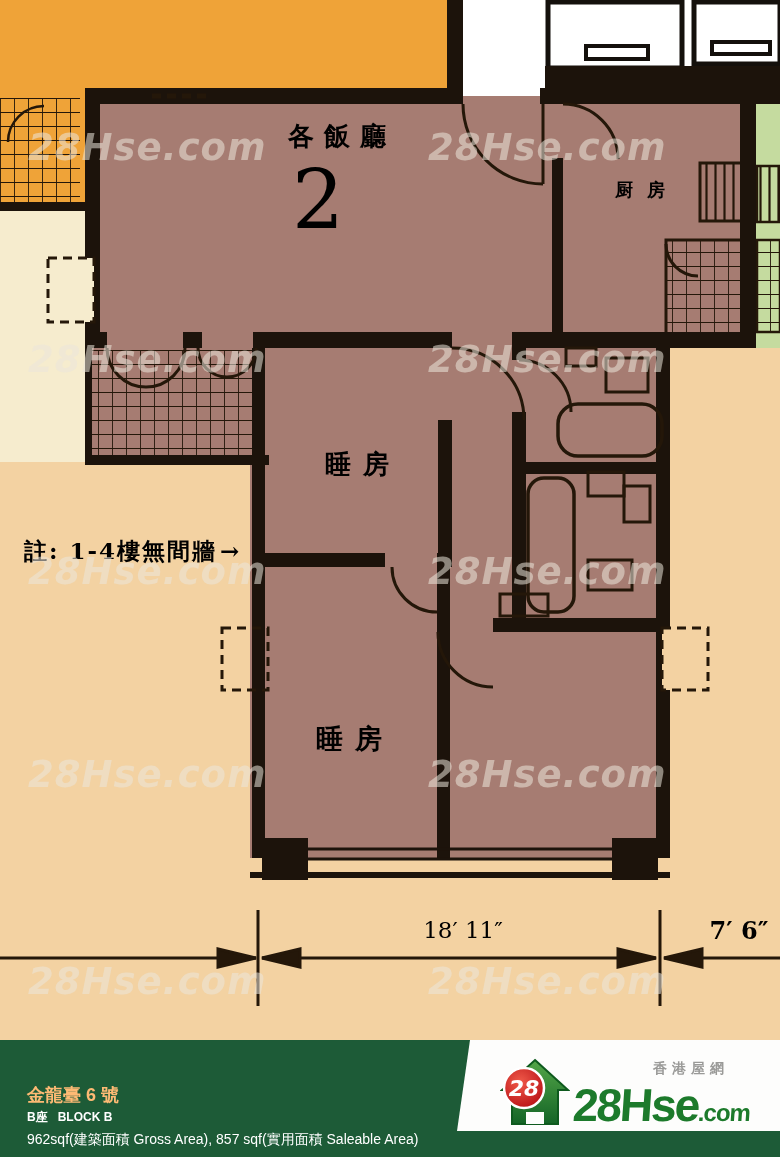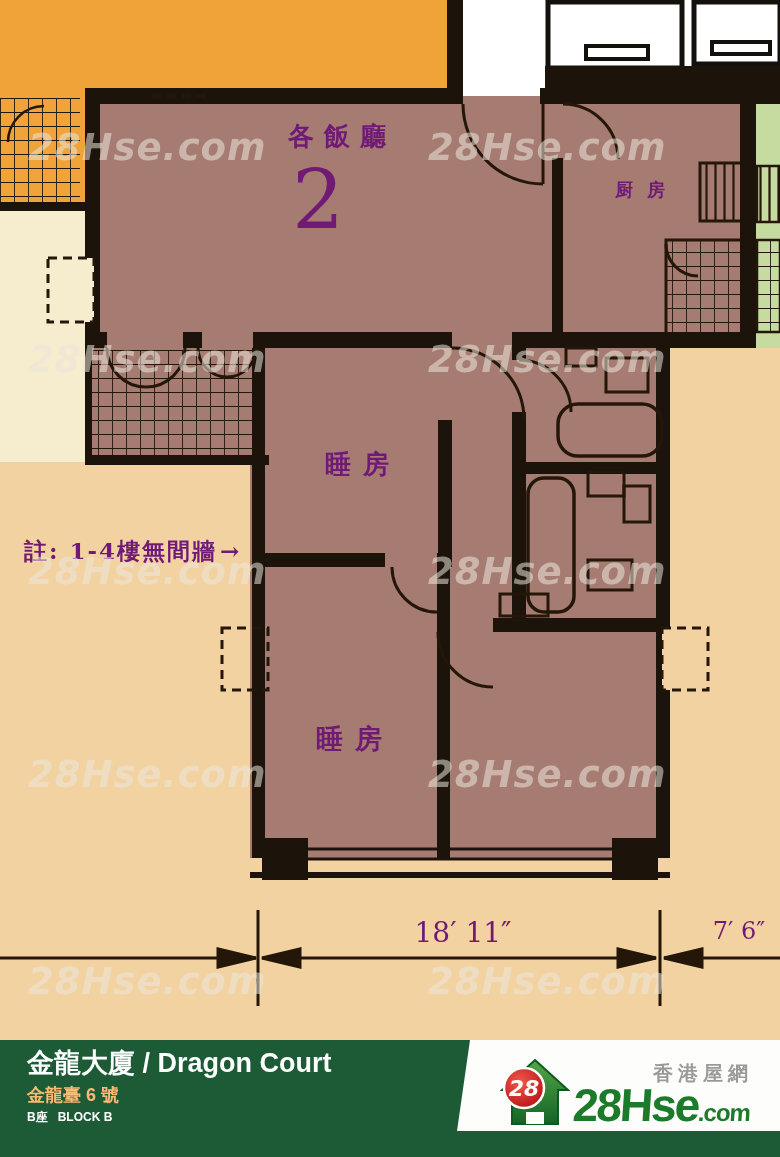--- a/index.html
+++ b/index.html
@@ -4,35 +4,35 @@
 <style>
   html,body{margin:0;padding:0;}
   .stage{
     position:relative; width:780px; height:1157px; overflow:hidden;
     background:#f3d2a2;
     font-family:"DejaVu Sans", sans-serif;
   }
   .plan-svg{position:absolute; left:0; top:0;}
   
   .lbl{
-    position:absolute; color:#701a75;
+    position:absolute; color:#000000;
     font-family:"DejaVu Serif","DejaVu Sans",serif;
     font-weight:600; text-align:center; line-height:1.1;
     white-space:pre;
   }
   .lbl-living   {left:262px; top:122px; width:160px; font-size:26px; letter-spacing:10px;}
   .lbl-unitnum  {left:278px; top:156px; width:80px;  font-size:82px; font-weight:500; letter-spacing:0;}
   .lbl-kitchen  {left:592px; top:180px; width:110px; font-size:18px; letter-spacing:14px;}
   .lbl-bed1     {left:308px; top:450px; width:110px; font-size:26px; letter-spacing:12px;}
   .lbl-bed2     {left:300px; top:724px; width:110px; font-size:27px; letter-spacing:12px;}
   .lbl-master   {left:488px; top:720px; width:140px; font-size:27px; letter-spacing:6px;}
   .lbl-note     {left:24px;  top:538px; font-size:23px; font-weight:700; letter-spacing:2px; text-align:left;}
   .lbl-note .note-arrow{font-weight:700; padding-left:3px;}
-  .lbl-dim-main {left:398px; top:918px; width:130px; font-size:28px; font-weight:500;}
-  .lbl-dim-right{left:698px; top:918px; width:82px;  font-size:24px; font-weight:400;}
+  .lbl-dim-main {left:398px; top:918px; width:130px; font-size:23px; font-weight:500;}
+  .lbl-dim-right{left:698px; top:918px; width:82px;  font-size:24px; font-weight:700;}
   
   .wm{
     position:absolute; font-size:37px; font-weight:700; letter-spacing:1px;
     color:rgba(235,229,218,0.55);
     font-family:"DejaVu Sans",sans-serif; pointer-events:none;font-style:italic;
   }
   
   .footer{
     position:absolute; left:0; top:1040px; width:780px; height:117px;
     background:#1d5b37;
@@ -43,21 +43,21 @@
   .footer .f-block {position:absolute; left:27px; top:69px; color:#fff; font-size:12px; font-weight:700; white-space:pre;}
   .footer .f-area  {position:absolute; left:27px; top:91px; color:#fff; font-size:14px;}
   .footer-white{
     position:absolute; left:447px; top:0; width:333px; height:91px;
     background:#fdfdfc;
     clip-path:polygon(23px 0, 100% 0, 100% 100%, 10px 100%);
   }
   .logo-house{position:absolute; left:53px; top:18px;}
   .logo-tagline{
     position:absolute; left:206px; top:20px; color:#9a9a98;
-    font-size:20px; letter-spacing:5px; font-weight:600;
+    font-size:14px; letter-spacing:5px; font-weight:600;
   }
   .logo-brand{
     position:absolute; left:126px; top:42px; color:#1c7a2b;
     transform:skewX(-4deg); display:flex; align-items:baseline;
   }
   .logo-brand .b-main{font-size:46px; font-weight:800; letter-spacing:-2px; line-height:1;}
   .logo-brand .b-suffix{font-size:24px; font-weight:800; letter-spacing:-1px;}
 </style>
 </head>
 <body>
@@ -196,23 +196,23 @@
   <div class="wm" style="left:28px;top:338px">28Hse.com</div>
   <div class="wm" style="left:428px;top:338px">28Hse.com</div>
   <div class="wm" style="left:28px;top:550px">28Hse.com</div>
   <div class="wm" style="left:428px;top:550px">28Hse.com</div>
   <div class="wm" style="left:28px;top:753px">28Hse.com</div>
   <div class="wm" style="left:428px;top:753px">28Hse.com</div>
   <div class="wm" style="left:28px;top:960px">28Hse.com</div>
   <div class="wm" style="left:428px;top:960px">28Hse.com</div>
 
   <div class="footer">
-    <div class="f-title">金龍大廈 / Dragon Court</div>
     <div class="f-addr">金龍臺 6 號</div>
     <div class="f-block">B座   BLOCK B</div>
+    <div class="f-area">962sqf(建築面積 Gross Area), 857 sqf(實用面積 Saleable Area)</div>
 
     <div class="footer-white">
       <svg class="logo-house" width="70" height="72" viewBox="0 0 70 72">
         <defs>
           <linearGradient id="hg" x1="0" y1="0" x2="0" y2="1">
             <stop offset="0" stop-color="#53a648"></stop>
             <stop offset="1" stop-color="#146426"></stop>
           </linearGradient>
           <radialGradient id="rg" cx="0.4" cy="0.35" r="0.8">
             <stop offset="0" stop-color="#f05a4a"></stop>

